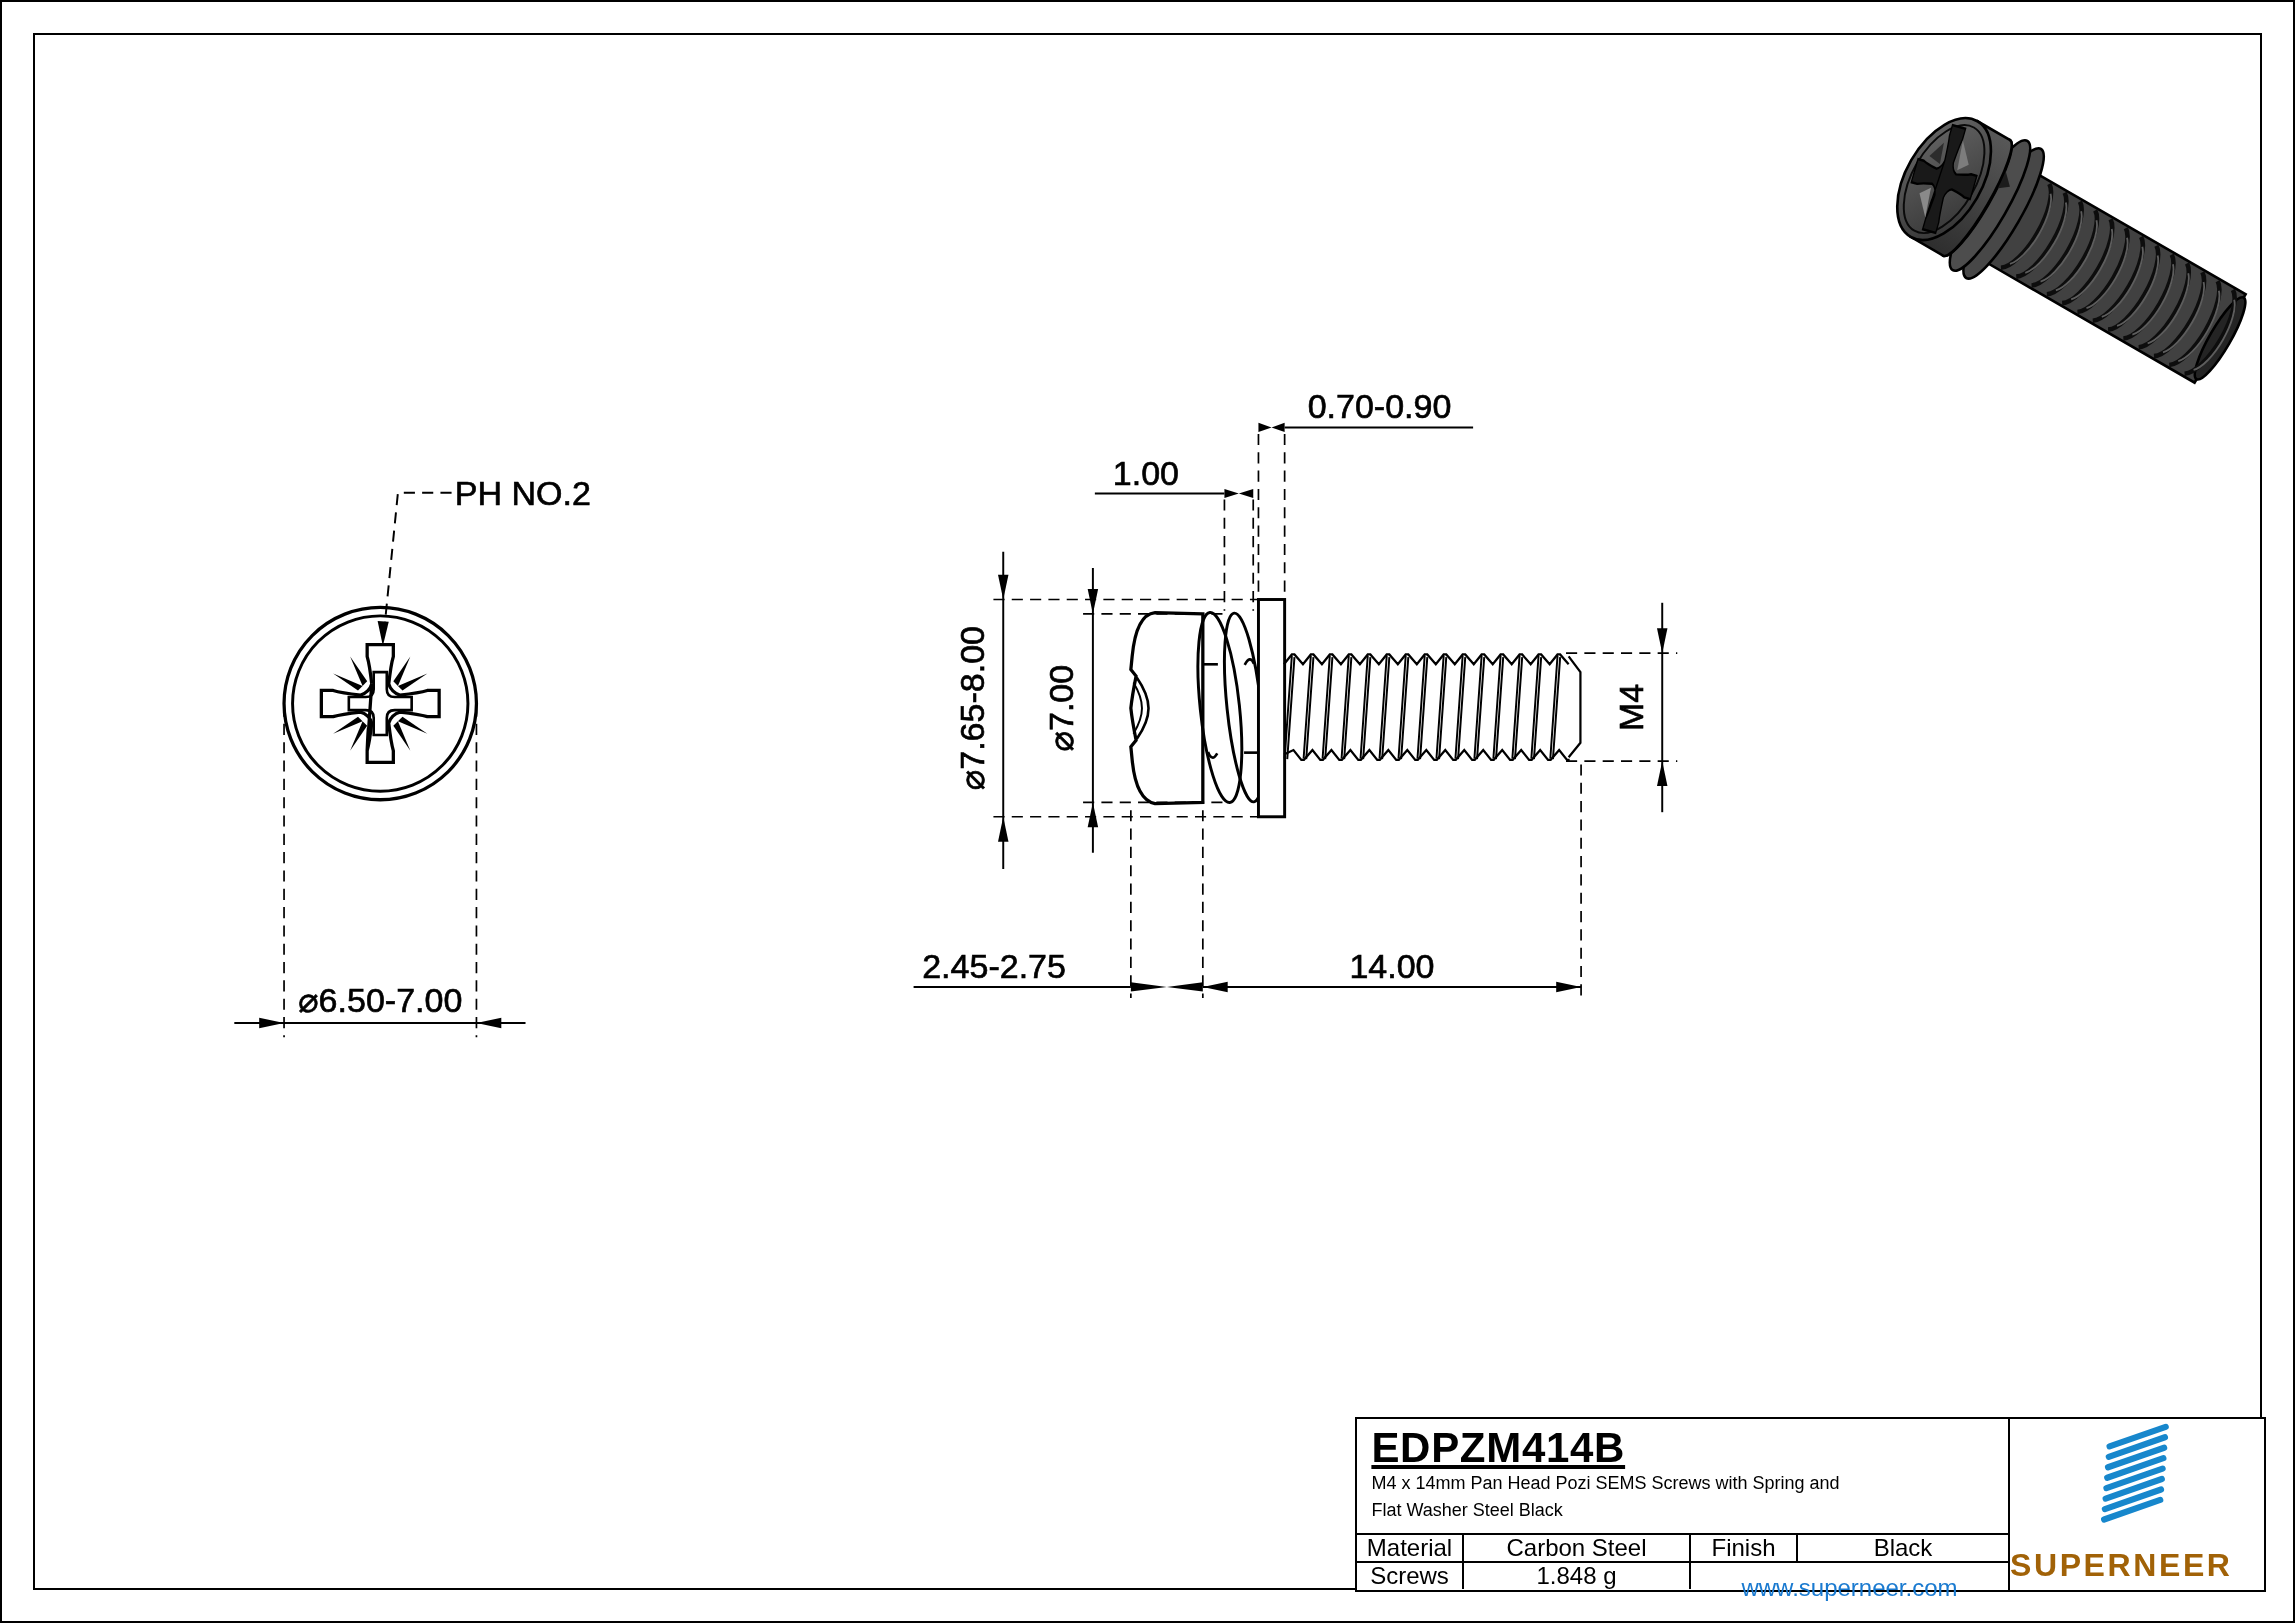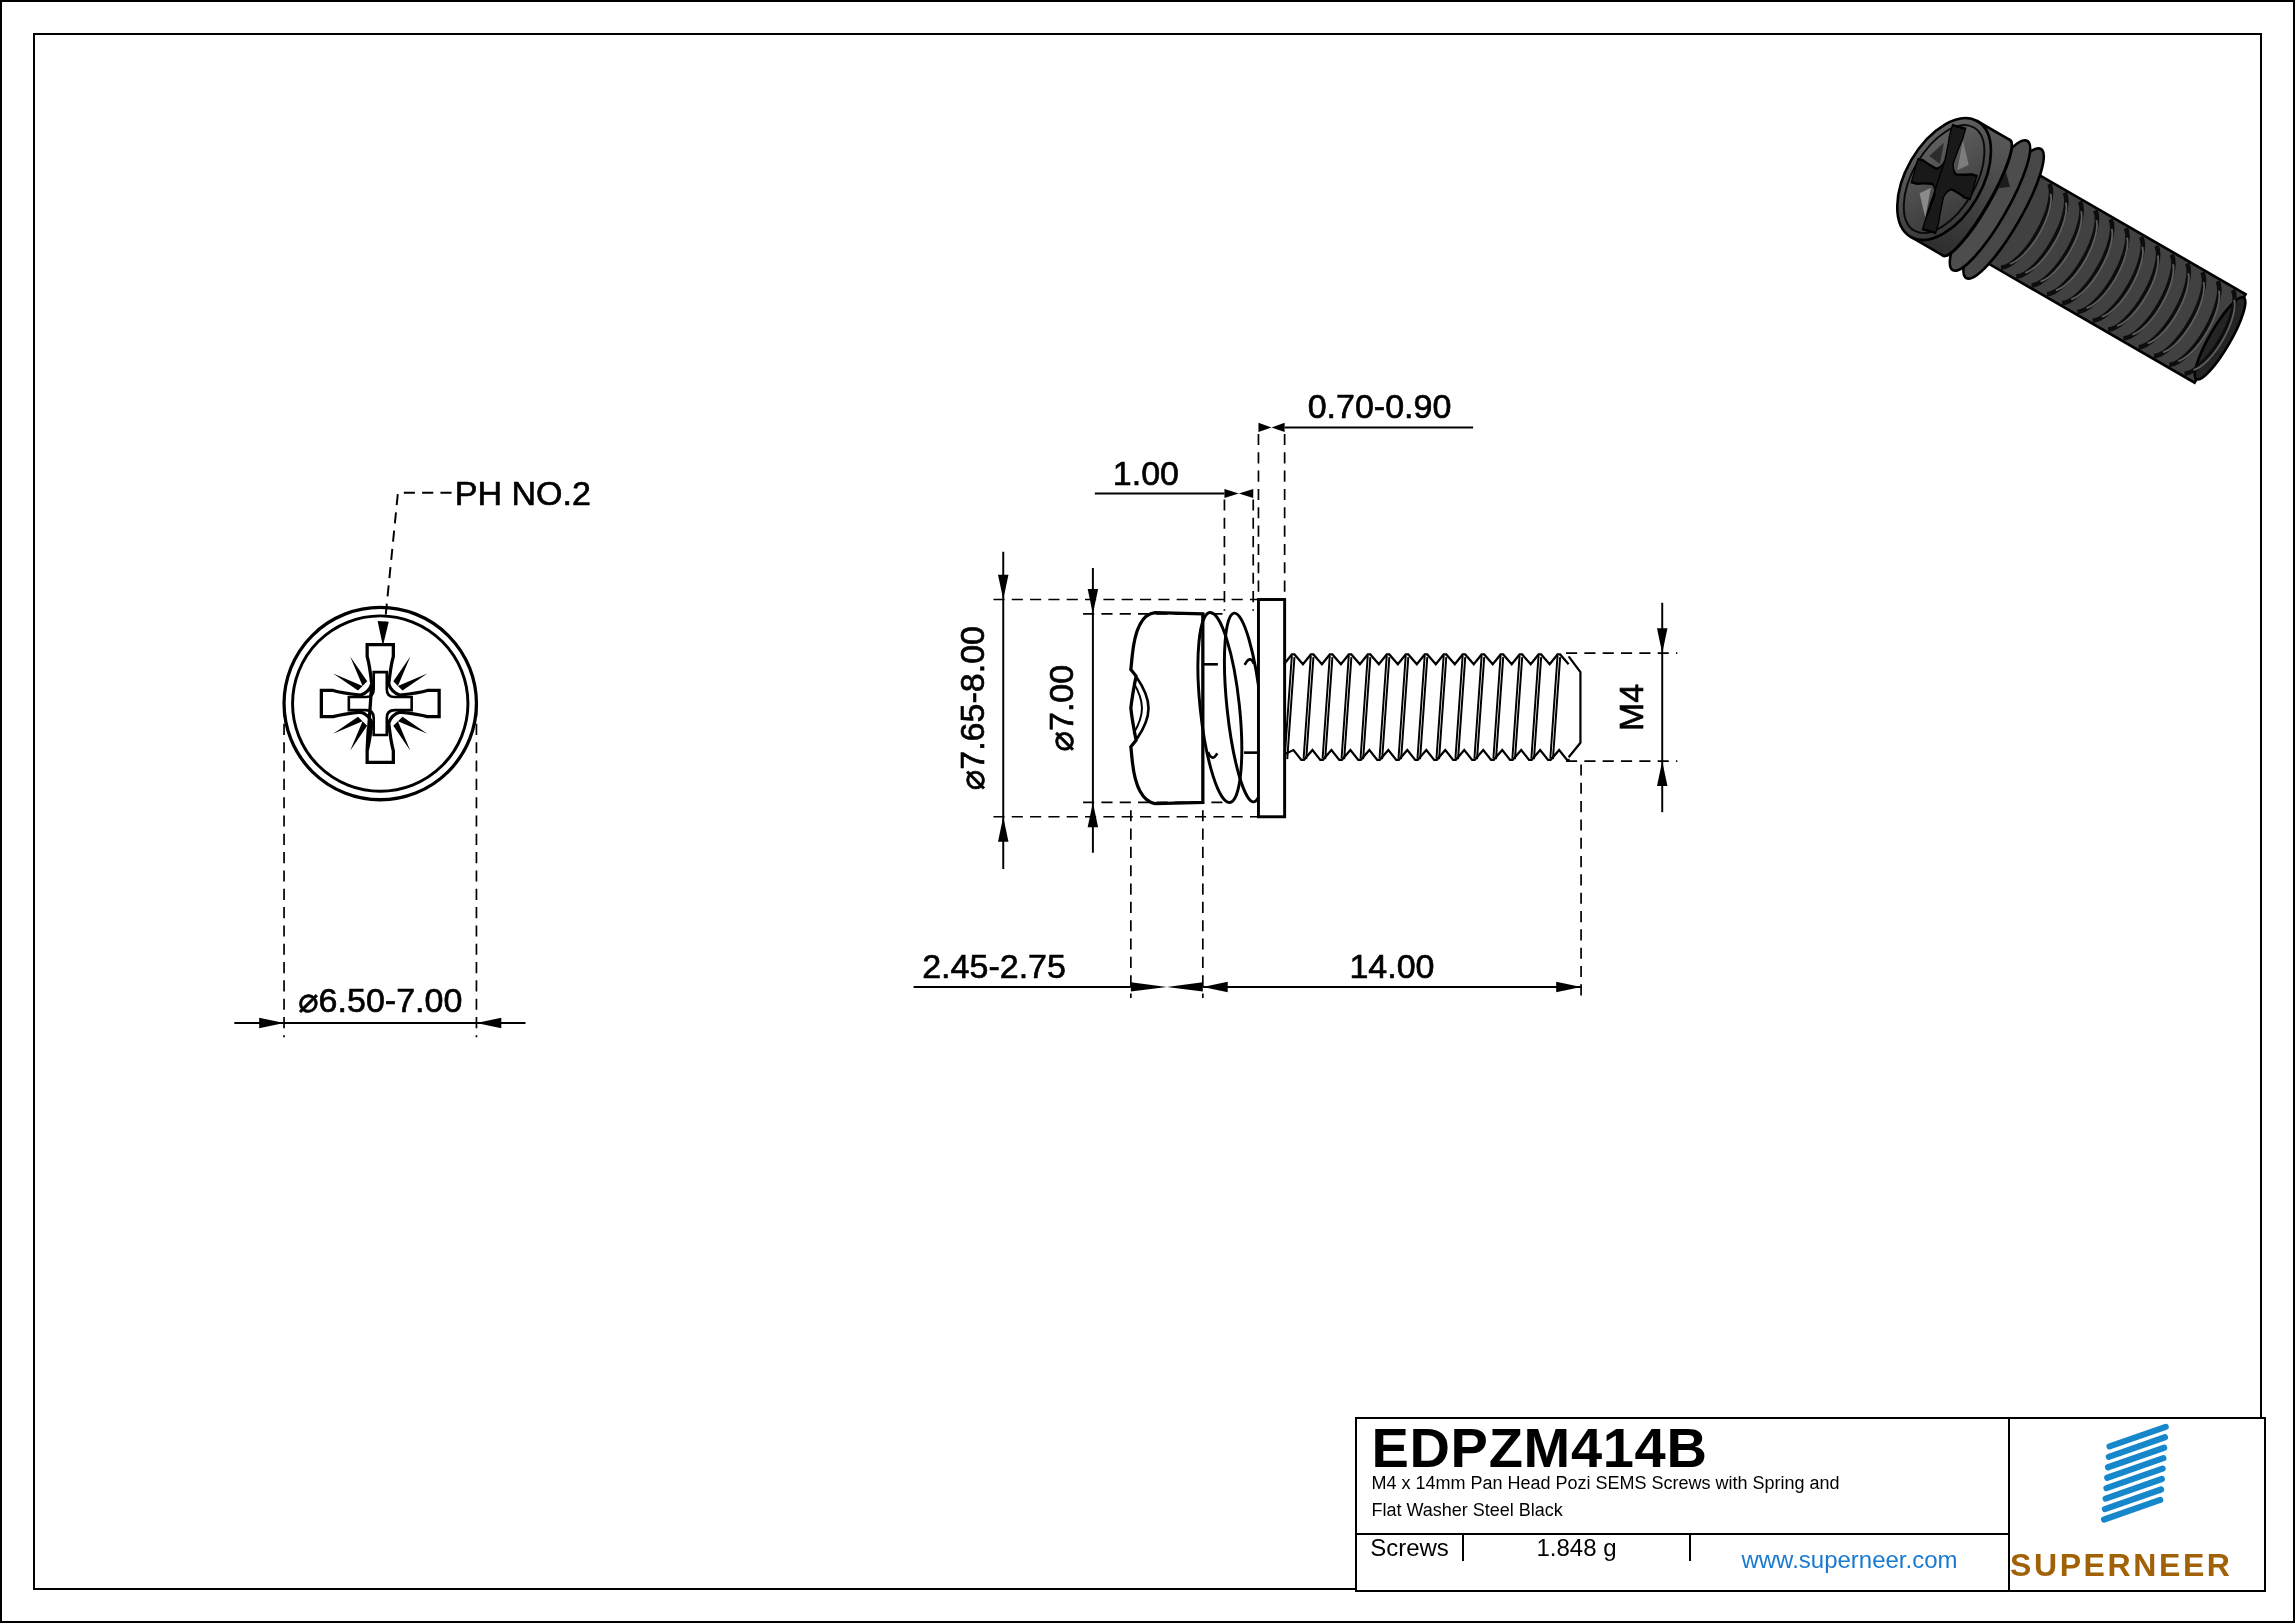--- a/index.html
+++ b/index.html
@@ -14,21 +14,21 @@
   }
   svg.linework{position:absolute;left:0;top:0;}
   .dimtext{font-size:52px;fill:#000;}
   
   .titleblock{
     position:absolute;left:1353px;top:1415px;width:911px;height:175px;
     border:2.6px solid #000;box-sizing:border-box;display:flex;background:#fff;
   }
   .tb-info{width:676px;display:flex;flex-direction:column;border-right:2.6px solid #000;box-sizing:border-box;}
   .tb-desc{height:114px;padding:6.5px 6.5px 0 14.4px;box-sizing:border-box;}
-  .tb-partno{font-size:56px;font-weight:700;line-height:43px;letter-spacing:0.7px;}
+  .tb-partno{font-size:42px;font-weight:700;line-height:43px;letter-spacing:0.7px;text-decoration:underline;}
   .tb-descline{font-size:18px;line-height:24px;margin-top:2.6px;}
   .tb-row{height:28px;display:flex;border-top:2px solid #000;box-sizing:border-box;}
   .tb-cell{display:flex;align-items:center;justify-content:center;font-size:24px;box-sizing:border-box;height:100%;}
   .br{border-right:2px solid #000;}
   .w-label{width:107px;}
   .w-value{width:227px;}
   .w-finish{width:107px;}
   .w-rest{flex:1;}
   .link{color:#1A7AD0;margin-top:12px;}
   .tb-logo{flex:1;position:relative;}
@@ -225,20 +225,26 @@
       </g>
     </g>
   </svg>
 
   <div class="titleblock">
     <div class="tb-info">
       <div class="tb-desc">
         <div class="tb-partno">EDPZM414B</div>
         <div class="tb-descline">M4 x 14mm Pan Head Pozi SEMS Screws with Spring and</div>
         <div class="tb-descline">Flat Washer Steel Black</div>
+      </div>
+      <div class="tb-row">
+        <div class="tb-cell w-label br">Material</div>
+        <div class="tb-cell w-value br">Carbon Steel</div>
+        <div class="tb-cell w-finish br">Finish</div>
+        <div class="tb-cell w-rest">Black</div>
       </div>
       <div class="tb-row">
         <div class="tb-cell w-label br">Screws</div>
         <div class="tb-cell w-value br">1.848 g</div>
         <div class="tb-cell w-rest link">www.superneer.com</div>
       </div>
     </div>
     <div class="tb-logo">
       <svg width="254" height="124" viewBox="0 0 388 190">
         <g id="logo-stripes" stroke="#1787CC" stroke-width="9.5" stroke-linecap="round">

